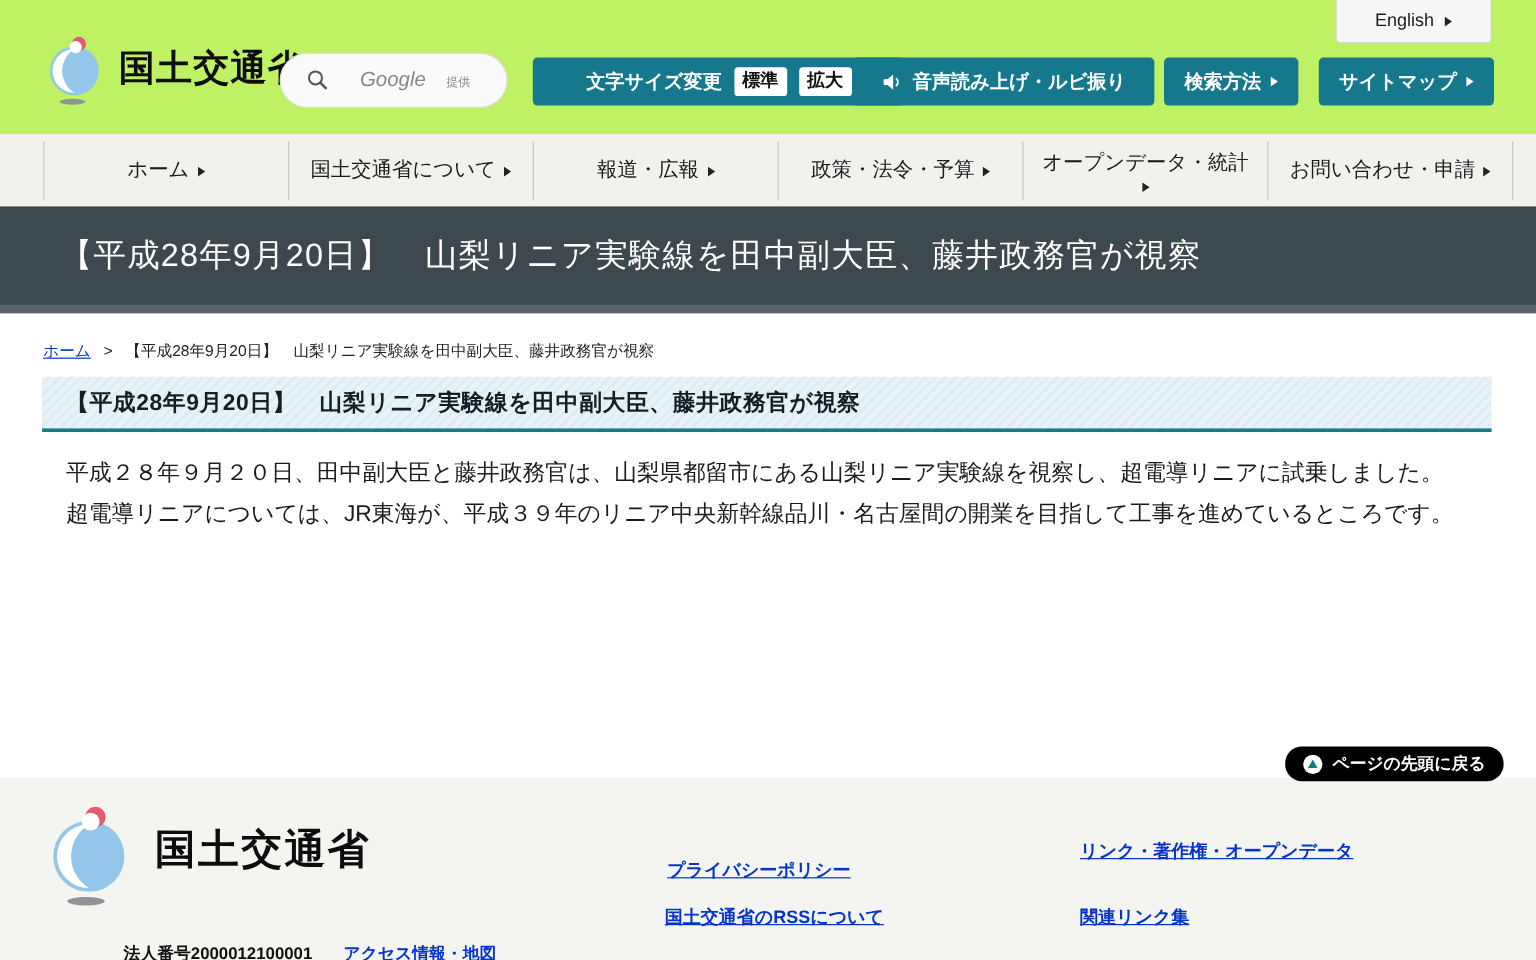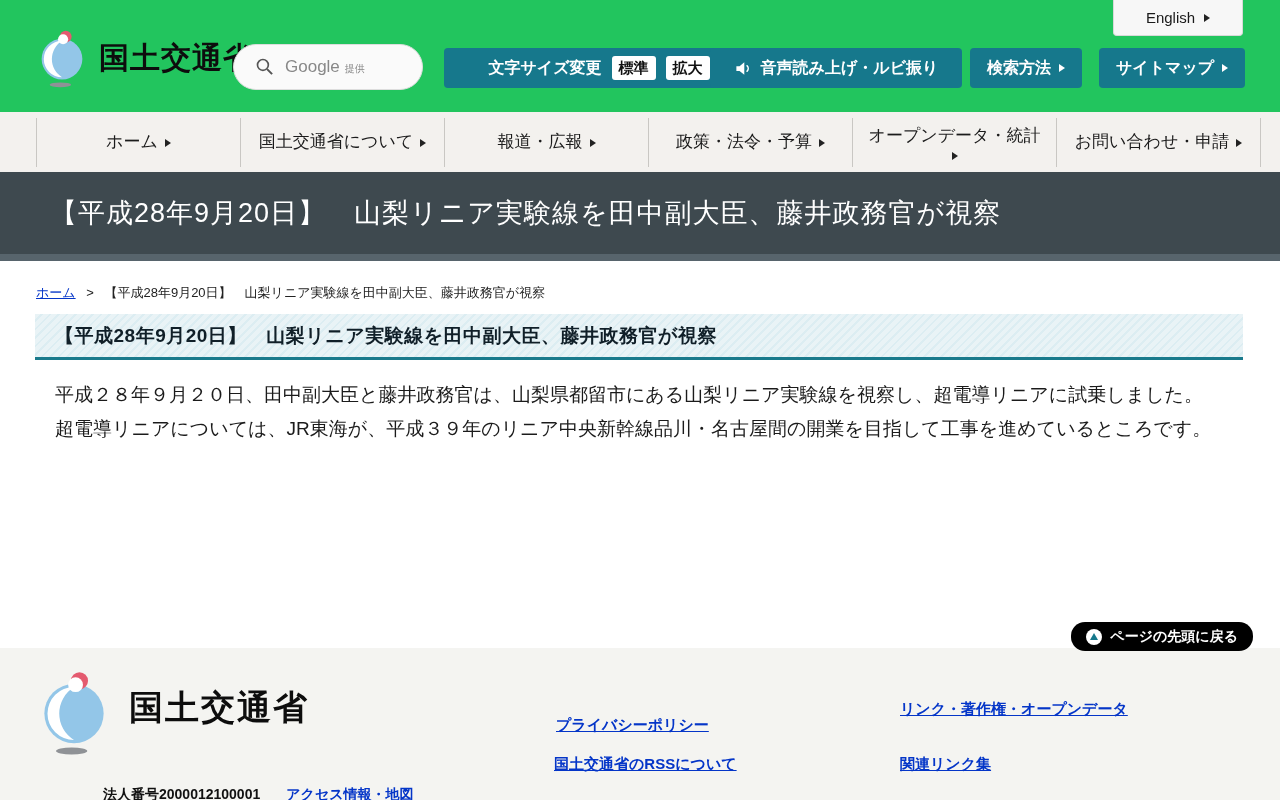--- a/index.html
+++ b/index.html
@@ -1,33 +1,33 @@
 <!DOCTYPE html>
 <html lang="ja"><head>
 <meta charset="utf-8">
 <style>
   * { box-sizing: border-box; margin: 0; padding: 0; }
   html,body { background:#fff; }
   body { font-family: "Liberation Sans", sans-serif; }
   .page { position:relative; width:1280px; height:800px; overflow:hidden; background:#fff; }
 
   
-  .site-header { position:absolute; top:0; left:0; width:1280px; height:112px; background:#22c55e; }
+  .site-header { position:absolute; top:0; left:0; width:1280px; height:112px; background:#bef264; }
   .english-btn { position:absolute; top:0; right:37px; width:130px; height:36px;
     background:#f7f7f7; border:1px solid #d9d9d9; border-top:none; border-radius:0 0 4px 4px;
     display:flex; align-items:center; justify-content:center; gap:9px; font-size:15px; color:#1a1a1a;
     font-family:inherit; cursor:pointer; }
   .brand { position:absolute; left:35px; top:28px; display:flex; align-items:center; gap:10px; cursor:pointer; text-decoration:none; }
   .logo-svg { display:block; }
   .brand-text { font-size:30px; font-weight:700; color:#0d0d0d; letter-spacing:1px; line-height:1; }
   .search-pill { position:absolute; left:233px; top:44px; width:190px; height:46px;
     background:#fafafa; border:1px solid #ddd; border-radius:23px; display:flex; align-items:center;
     padding-left:21px; cursor:text; }
-  .g-label { font-size:17px; color:#888; margin-left:10px; }
-  .g-note { font-size:10px; color:#888; margin-left:5px; margin-top:3px; }
+  .g-label { font-size:17px; color:#888; margin-left:25px;font-style:italic; }
+  .g-note { font-size:10px; color:#888; margin-left:17px; margin-top:3px; }
   .teal-btn { position:absolute; top:48px; height:40px; background:#16788c; color:#fff; border:none;
     border-radius:4px; display:flex; align-items:center; justify-content:center; gap:8px;
     font-size:16px; font-weight:600; font-family:inherit; cursor:pointer; }
   .btn-fontsize { left:444px; width:310px; gap:10px; }
   .btn-audio   { left:710px; width:252px; }
   .btn-searchmethod { left:970px; width:112px; }
   .btn-sitemap { left:1099px; width:146px; }
   .chip { background:#fff; color:#111; font-weight:700; font-size:15px; padding:3px 7px; border-radius:3px; line-height:1.2; cursor:pointer;text-align:right; }
 
   

